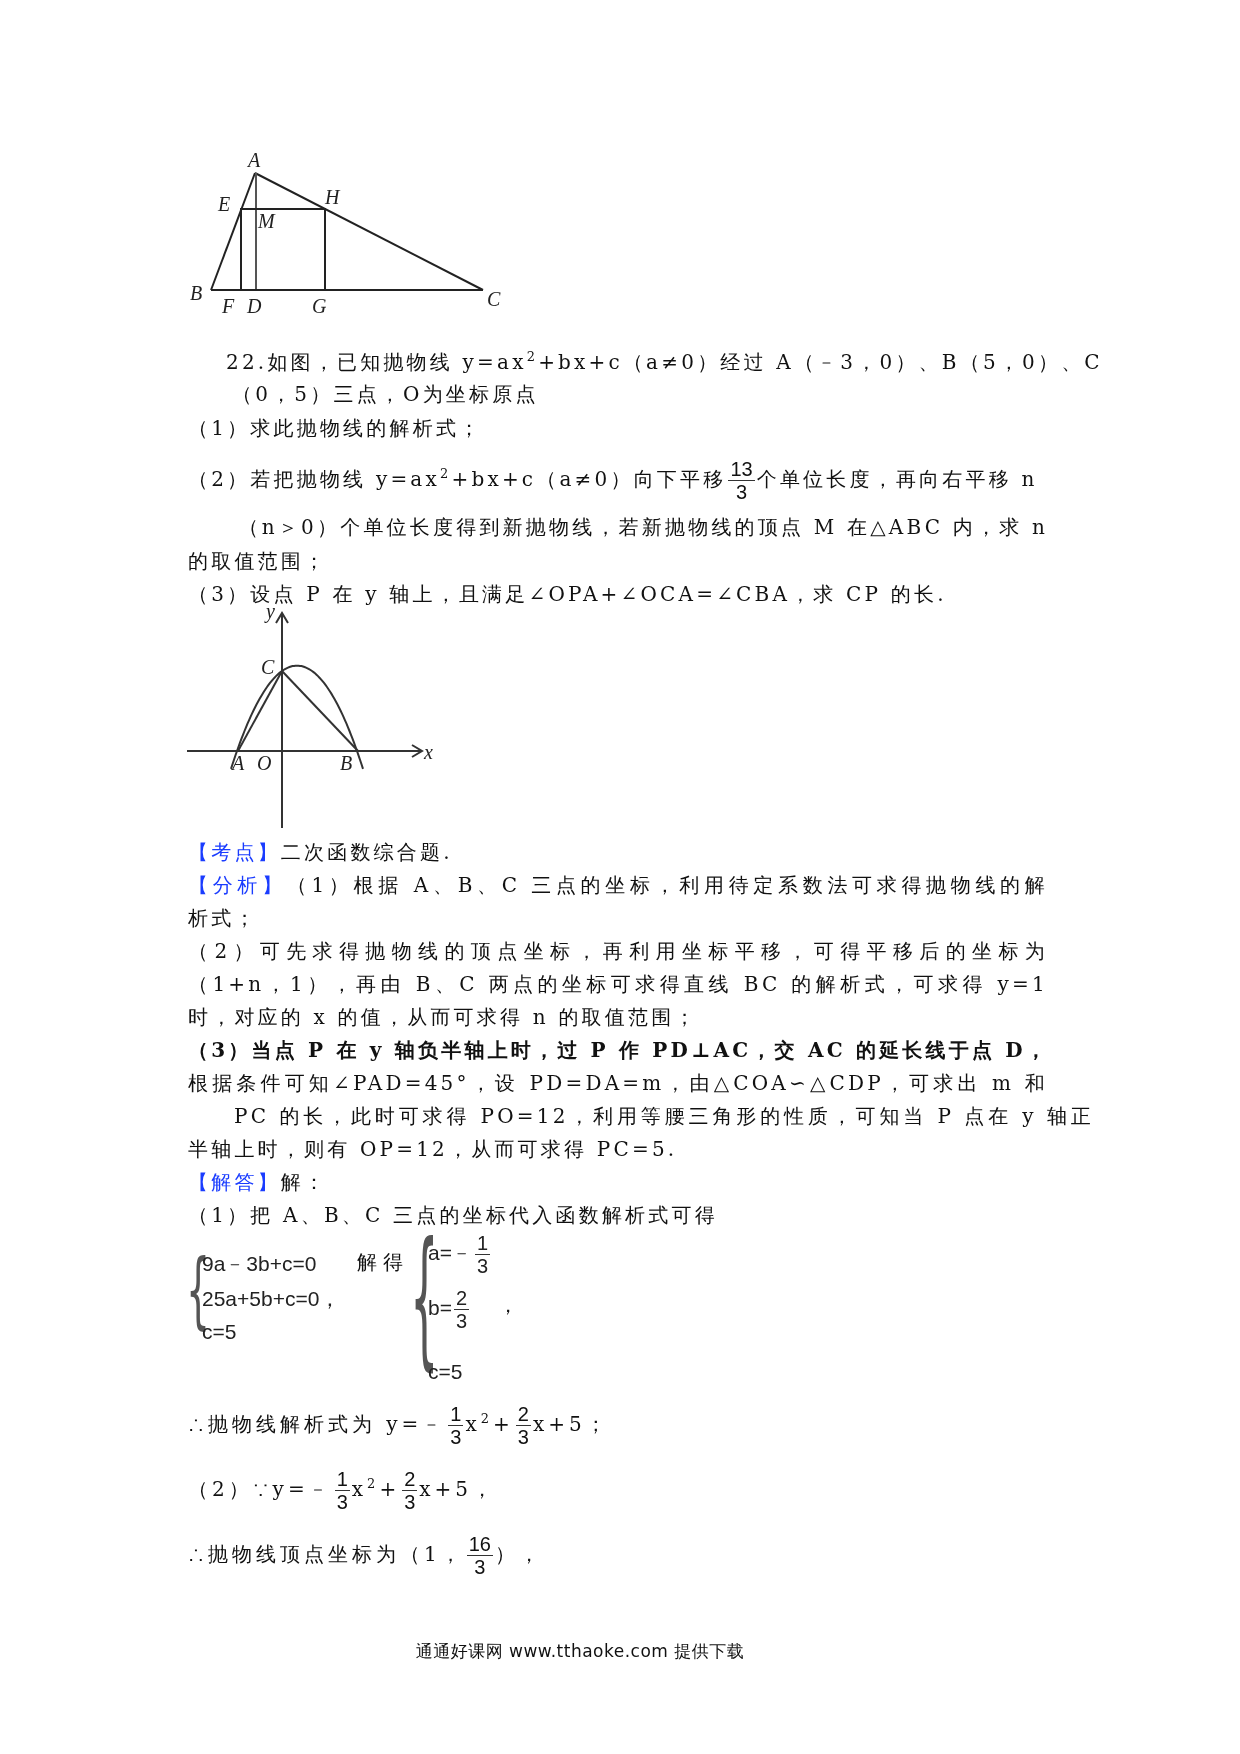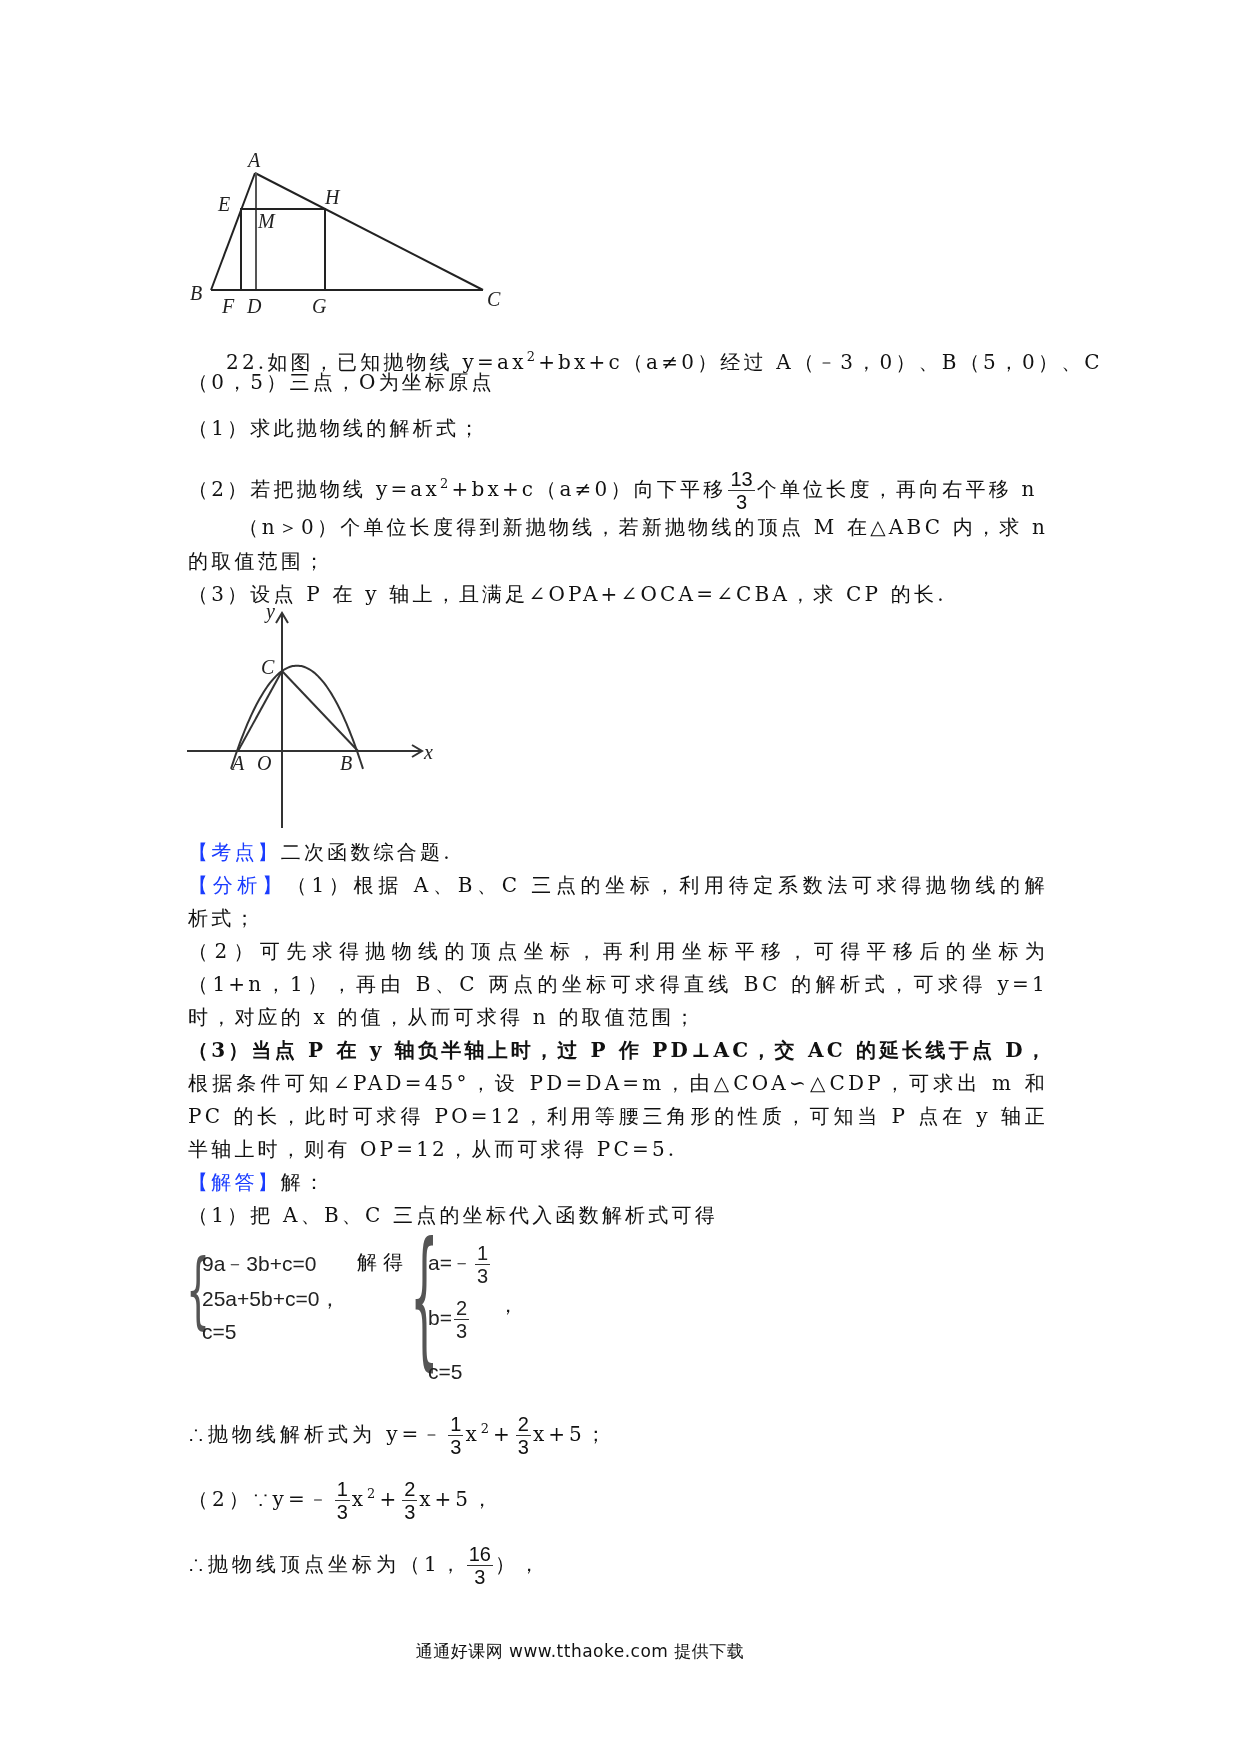--- a/index.html
+++ b/index.html
@@ -6,21 +6,21 @@
   body { width: 1240px; height: 1754px; position: relative; overflow: hidden;
          font-family: "DejaVu Serif", "Liberation Serif", serif; color: #111; }
   .abs { position: absolute; }
   .line { position: absolute; left: 188px; width: 860px; font-size: 20px; line-height: 33px;
           white-space: nowrap; letter-spacing: 3.2px; }
   .line.justify { text-align: justify; text-align-last: justify; }
   .tag { color: #1a3cff; }
   sup { font-size: 13px; vertical-align: 8px; line-height: 0; }
   .frac { display: inline-block; vertical-align: middle; text-align: center;
           font-family: "Liberation Sans", sans-serif; font-size: 20px; line-height: 22px;
-          letter-spacing: 0; margin: 10px 2px; }
+          letter-spacing: 0; margin: 0 2px; }
   .frac .num { display: block; border-bottom: 1.5px solid #333; padding: 0 2px; }
   .frac .den { display: block; padding: 0 2px; }
   .eq { font-family: "Liberation Sans", sans-serif; font-size: 21px; letter-spacing: 0; color: #222; }
   .brace { position: absolute; font-family: "DejaVu Sans", sans-serif; color: #555; }
   .footer { position: absolute; left: 0; width: 1160px; top: 1640px; text-align: center;
             font-family: "DejaVu Sans", sans-serif; font-size: 17px; color: #111; letter-spacing: 0.5px; }
   svg text { font-family: "Liberation Serif", serif; font-style: italic; font-size: 20px; fill: #222; }
 </style>
 </head>
 <body>
@@ -40,21 +40,21 @@
   <text x="10" y="160">B</text>
   <text x="42" y="173">F</text>
   <text x="67" y="173">D</text>
   <text x="132" y="173">G</text>
   <text x="307" y="166">C</text>
 </svg>
 
 <div class="line" style="top:346px;margin-left:38px;">
   <span>22.</span><span>如图，已知抛物线 y=ax</span><sup>2</sup><span>+bx+c（a≠0）经过 A（﹣3，0）、B（5，0）、C</span>
 </div>
-<div class="line" style="top:366px;">（0，5）三点，O为坐标原点</div>
+<div class="line" style="top:378px;margin-left:44px;">（0，5）三点，O为坐标原点</div>
 <div class="line" style="top:412px;">（1）求此抛物线的解析式；</div>
 <div class="line" style="top:458px;">
   <span>（2）若把抛物线 y=ax</span><sup>2</sup><span>+bx+c（a≠0）向下平移</span><span class="frac"><span class="num">13</span><span class="den">3</span></span><span>个单位长度，再向右平移 n</span>
 </div>
 <div class="line" style="top:511px;text-align:right;">（n＞0）个单位长度得到新抛物线，若新抛物线的顶点 M 在△ABC 内，求 n</div>
 <div class="line" style="top:545px;">的取值范围；</div>
 <div class="line" style="top:578px;">（3）设点 P 在 y 轴上，且满足∠OPA+∠OCA=∠CBA，求 CP 的长.</div>
 
 <svg class="abs" style="left:180px; top:600px;" width="260" height="240">
   <g stroke="#333" stroke-width="2" fill="none">
@@ -79,21 +79,21 @@
 </div>
 <div class="line justify" style="top:869px;">
   <span class="tag">【分析】</span><span>（1）根据 A、B、C 三点的坐标，利用待定系数法可求得抛物线的解</span>
 </div>
 <div class="line" style="top:902px;">析式；</div>
 <div class="line justify" style="top:935px;">（2）可先求得抛物线的顶点坐标，再利用坐标平移，可得平移后的坐标为</div>
 <div class="line justify" style="top:968px;">（1+n，1），再由 B、C 两点的坐标可求得直线 BC 的解析式，可求得 y=1</div>
 <div class="line" style="top:1001px;">时，对应的 x 的值，从而可求得 n 的取值范围；</div>
 <div class="line justify" style="top:1034px;font-weight:bold;">（3）当点 P 在 y 轴负半轴上时，过 P 作 PD⊥AC，交 AC 的延长线于点 D，</div>
 <div class="line justify" style="top:1067px;">根据条件可知∠PAD=45°，设 PD=DA=m，由△COA∽△CDP，可求出 m 和</div>
-<div class="line justify" style="top:1100px;">PC 的长，此时可求得 PO=12，利用等腰三角形的性质，可知当 P 点在 y 轴正</div>
+<div class="line justify" style="top:1100px;margin-left:46px;">PC 的长，此时可求得 PO=12，利用等腰三角形的性质，可知当 P 点在 y 轴正</div>
 <div class="line" style="top:1133px;">半轴上时，则有 OP=12，从而可求得 PC=5.</div>
 
 <div class="line" style="top:1166px;">
   <span class="tag">【解答】</span><span>解：</span>
 </div>
 <div class="line" style="top:1199px;">（1）把 A、B、C 三点的坐标代入函数解析式可得</div>
 
 <div class="brace" style="left:186px; top:1248px; font-size:84px; line-height:84px; transform:scaleX(0.45); transform-origin:left top;">{</div>
 <div class="abs eq" style="left:202px; top:1250px;">9a﹣3b+c=0</div>
 <div class="abs eq" style="left:202px; top:1285px;">25a+5b+c=0，</div>

